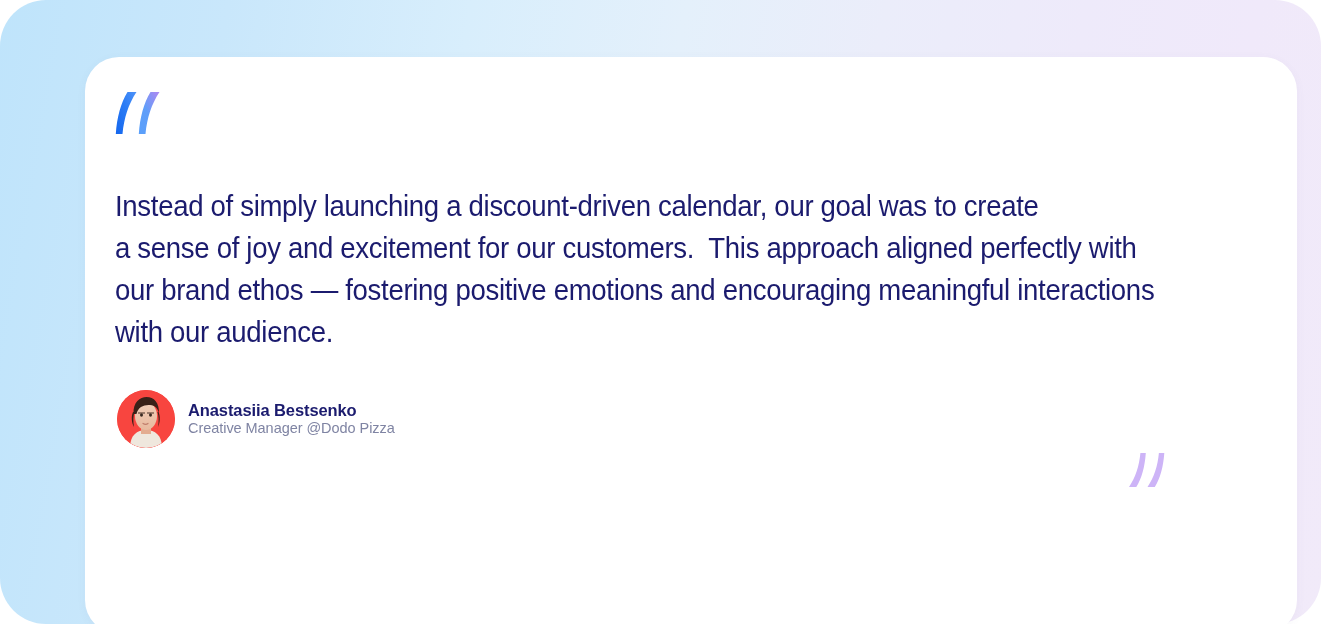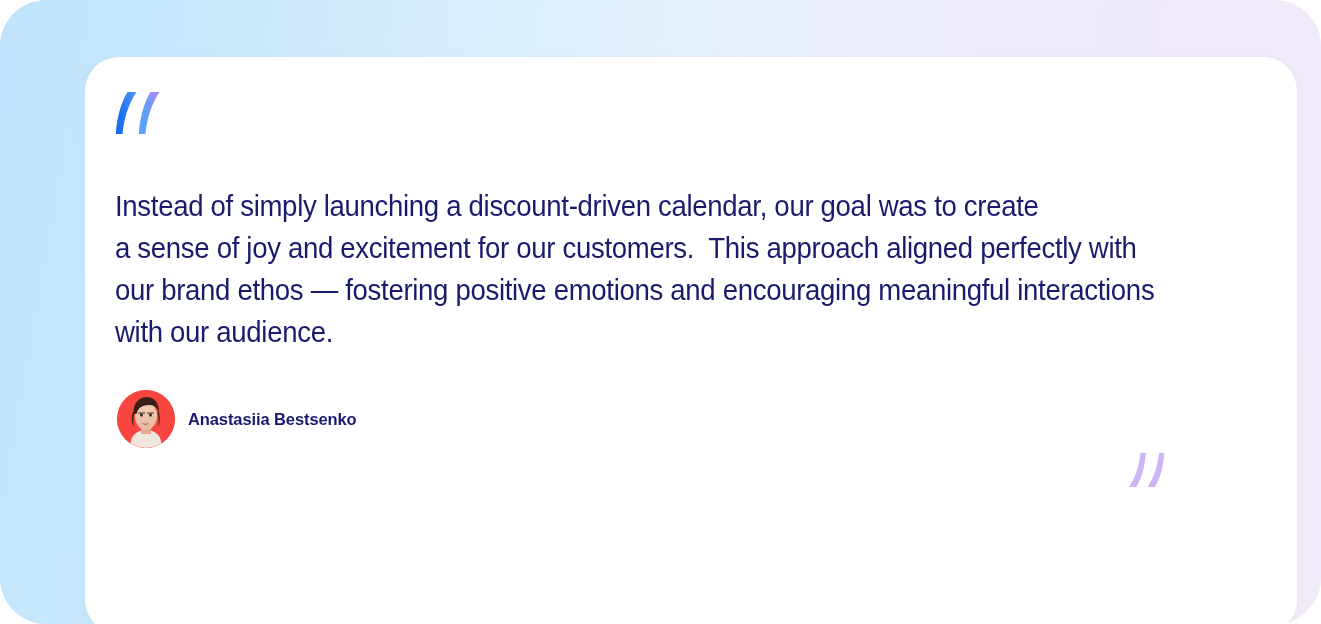--- a/index.html
+++ b/index.html
@@ -195,20 +195,21 @@
             <ellipse cx="24.5" cy="25" rx="1.5" ry="1.7" fill="#3a2a22"></ellipse>
             <ellipse cx="33.5" cy="25" rx="1.5" ry="1.7" fill="#3a2a22"></ellipse>
             <path d="M21 23 h7" stroke="#4a3228" stroke-width="1.1" fill="none"></path>
             <path d="M30 23 h7" stroke="#4a3228" stroke-width="1.1" fill="none"></path>
             <path d="M26 33.5 c1.8 1.2, 3.5 1.2, 5 0" stroke="#c07e6c" stroke-width="1.2" fill="none" stroke-linecap="round"></path>
           </g>
         </svg>
       </div>
       <div class="author-meta">
         <span class="author-name">Anastasiia Bestsenko</span>
+        <span class="author-role">Creative Manager @Dodo Pizza</span>
       </div>
     </div>
 
     <span class="quote-close">
       <svg width="50" height="44" viewBox="0 0 50 44" xmlns="http://www.w3.org/2000/svg">
         <g transform="rotate(180 25 22)">
           <path d="M17.5 2 C11.0 11.5, 7.3 23, 6.1 36 L0.7 36 C1.7 22, 4.8 10.6, 10.2 2 Z" fill="#cdb4f7"></path>
           <path d="M36.0 2 C29.5 11.5, 25.8 23, 24.6 36 L19.2 36 C20.2 22, 23.3 10.6, 28.7 2 Z" fill="#cdb4f7"></path>
         </g>
       </svg>

